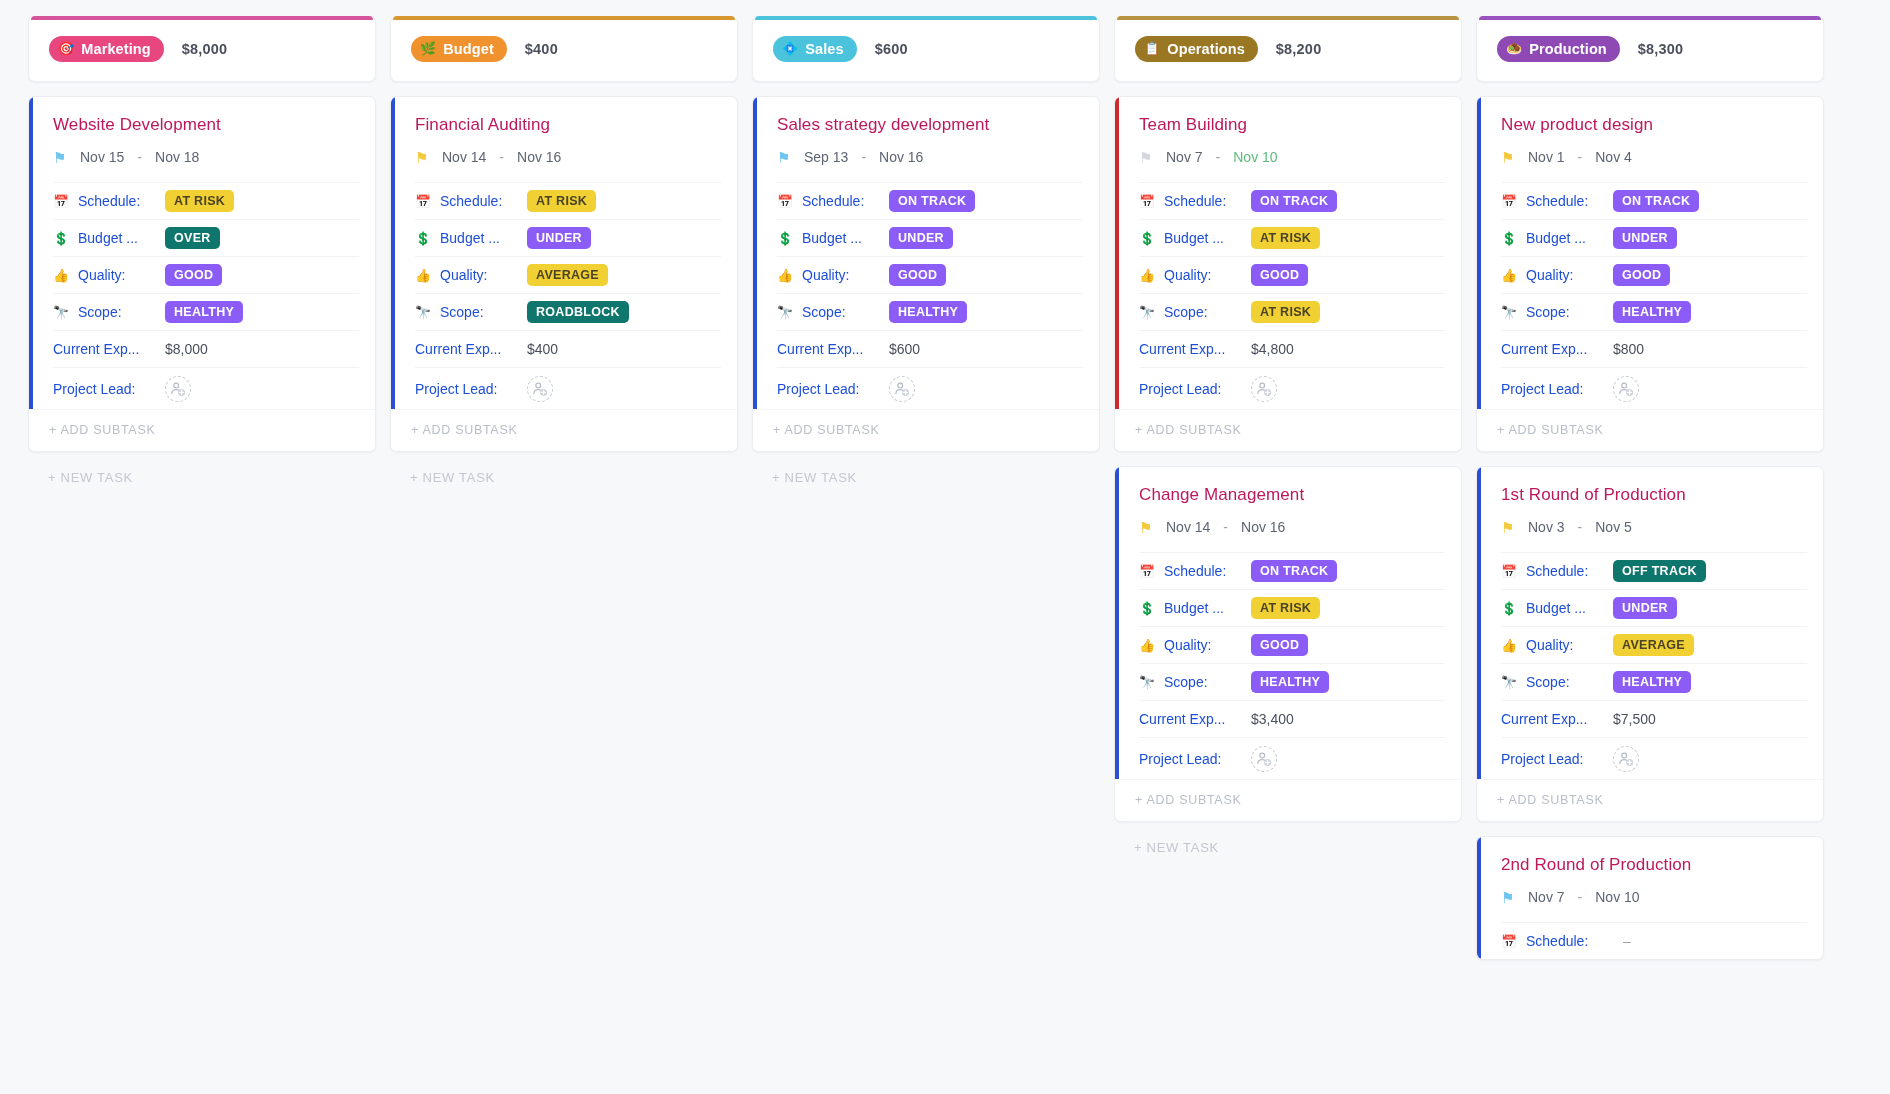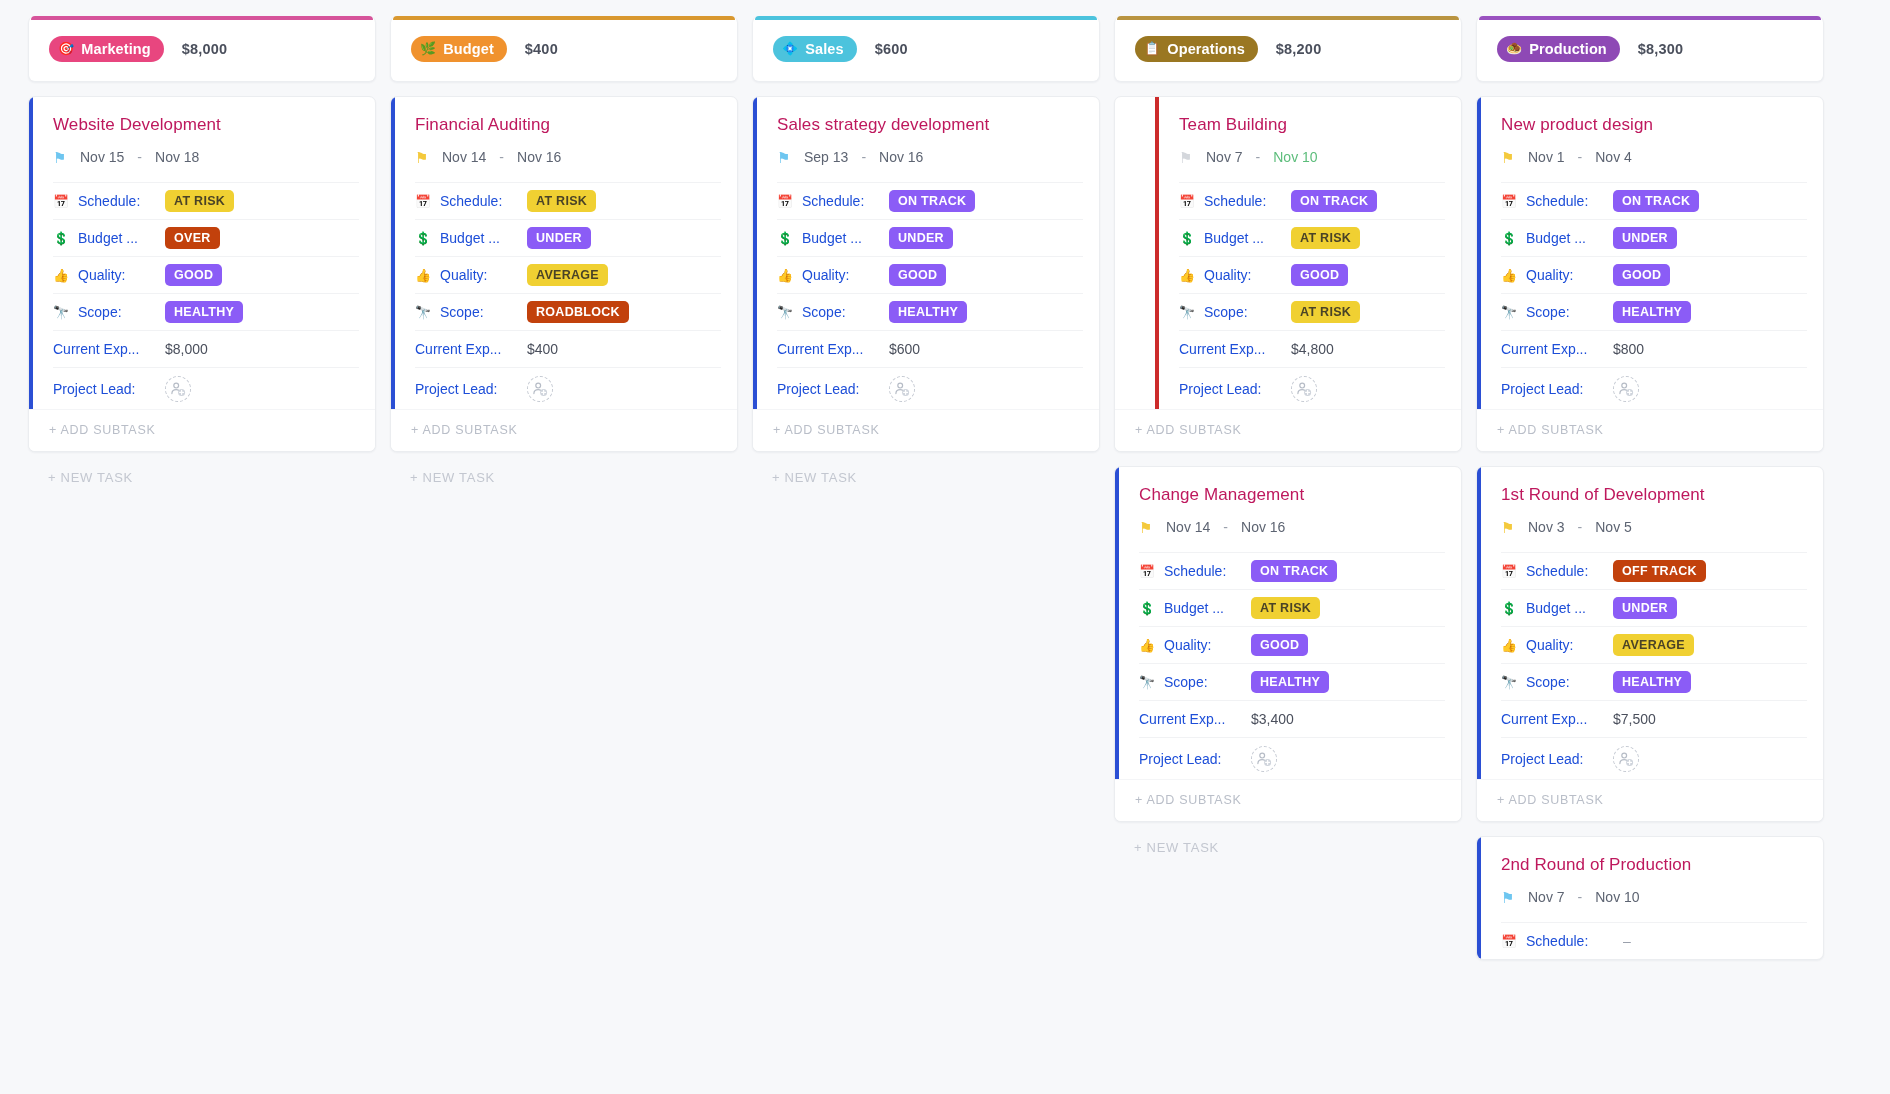--- a/index.html
+++ b/index.html
@@ -72,21 +72,21 @@
     border: 1px solid #ebedf0;
     border-radius: 7px;
     overflow: hidden;
     box-shadow: 0 1px 2px rgba(20,30,60,0.05);
     position: relative;
   }
   .card-body {
     border-left: 4px solid #2b4fd4;
     padding: 18px 16px 0 20px;
   }
-  .card-body.accent-red { border-left-color: #cc2b2b; margin-left: 40px; }
+  .card-body.accent-red { border-left-color: #cc2b2b; }
 
   .card-title {
     font-size: 17px;
     color: #be185d;
     margin-bottom: 14px;
     letter-spacing: .1px;
   }
 
   .date-row {
     display: flex;
@@ -120,21 +120,21 @@
     height: 22px;
     padding: 0 9px;
     border-radius: 5px;
     font-size: 12.5px;
     font-weight: bold;
     letter-spacing: .3px;
     white-space: nowrap;
   }
   .badge.green  { background: #8b5cf6; color: #ffffff; }
   .badge.yellow { background: #f0d032; color: #4a4326; }
-  .badge.red    { background: #c2410c; color: #ffffff; }
+  .badge.red    { background: #0f766e; color: #ffffff; }
 
   .lead-avatar {
     width: 26px; height: 26px;
     border-radius: 50%;
     border: 1px dashed #c3c8d1;
     display: inline-flex;
     align-items: center;
     justify-content: center;
     position: relative;
     color: #b6bcc6;
@@ -492,21 +492,21 @@
                 <circle cx="11.6" cy="11.4" r="3.5" fill="#cfd4dc"></circle>
                 <path d="M11.6 9.5v3.8M9.7 11.4h3.8" stroke="#ffffff" stroke-width="1.3" stroke-linecap="round"></path>
               </svg>
             </span>
           </div>
         </div>
         <div class="add-subtask">+ ADD SUBTASK</div>
       </div>
       <div class="card">
         <div class="card-body">
-          <div class="card-title">1st Round of Development</div>
+          <div class="card-title">1st Round of Production</div>
           <div class="date-row">
             <span class="flag" style="color: rgb(244, 201, 60); font-size: 15px;">⚑</span>
             <span>Nov 3</span>
             <span class="date-sep">-</span>
             <span class="date-end">Nov 5</span>
           </div>
           <div class="field-row">
             <span class="field-icon">📅</span>
             <span class="field-label">Schedule:</span>
             <span class="badge red">OFF TRACK</span>

